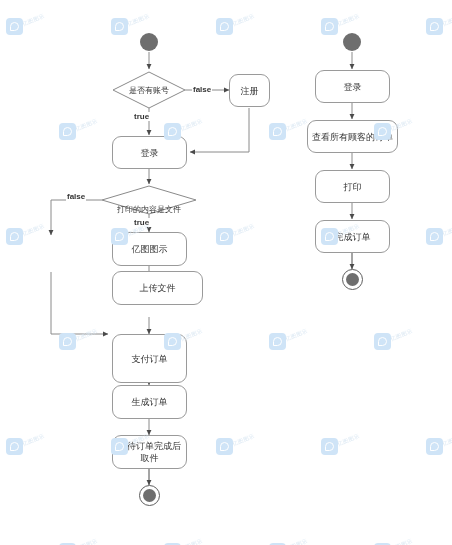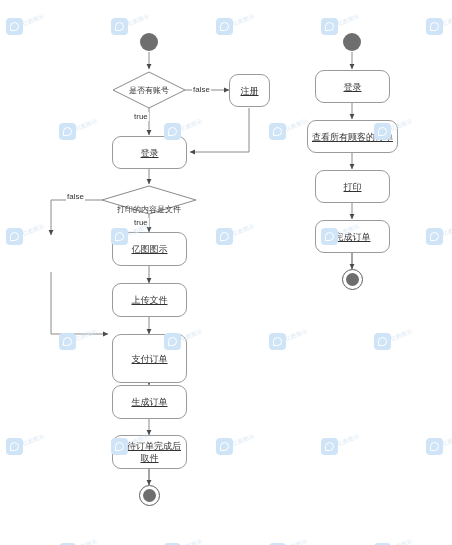--- a/index.html
+++ b/index.html
@@ -55,21 +55,20 @@
   }
   #svg-layer {
     position: absolute;
     left: 0; top: 0;
     z-index: 2;
   }
   .node {
     position: absolute;
     z-index: 3;
     box-sizing: border-box;
-    text-decoration: underline;
   }
   .action {
     border: 1px solid #9a9a9a;
     border-radius: 9px;
     background: #ffffff;
     display: flex;
     align-items: center;
     justify-content: center;
     text-align: center;
     color: #333333;
@@ -89,20 +88,21 @@
     white-space: nowrap;
   }
   .edge-label {
     position: absolute;
     z-index: 4;
     color: #333333;
     font-size: 8px;
     white-space: nowrap;
     background: #ffffff;
     padding: 0 1px;
+    font-weight: bold;
   }
   .start-node {
     border-radius: 50%;
     background: #6e6e6e;
   }
   .end-outer {
     border-radius: 50%;
     border: 1.5px solid #5e5e5e;
     background: #ffffff;
     box-sizing: border-box;
@@ -289,21 +289,21 @@
 
   <div class="decision-label" style="left:106px; top:193px; width:86px; height:14px;margin-top:9px;">打印的内容是文件</div>
 
   <div class="edge-label" style="left:66px; top:192px;">false</div>
 
   <div class="edge-label" style="left:133px; top:218px;">true</div>
 
 
   <div class="node action" style="left:112px; top:232px; width:75px; height:34px;">亿图图示</div>
 
-  <div class="node action" style="left:112px; top:283px; width:75px; height:34px;">上传文件</div>
+  <div class="node action" style="left:112px; top:271px; width:91px; height:34px;">上传文件</div>
 
   <div class="node action" style="left:112px; top:334px; width:75px; height:49px;">支付订单</div>
 
   <div class="node action" style="left:112px; top:385px; width:75px; height:34px;">生成订单</div>
 
   <div class="node action" style="left:112px; top:435px; width:75px; height:34px;">等待订单完成后取件</div>
 
   <div class="node end-outer" style="left:139px; top:485px; width:21px; height:21px;">
     <div class="end-inner" style="left:2.5px; top:2.5px; width:13px; height:13px;"></div>
   </div>

